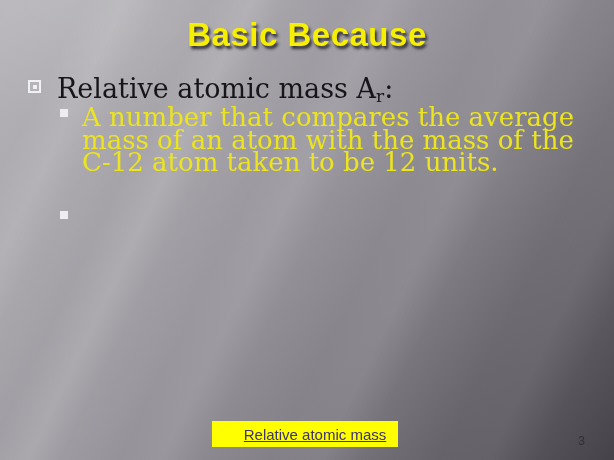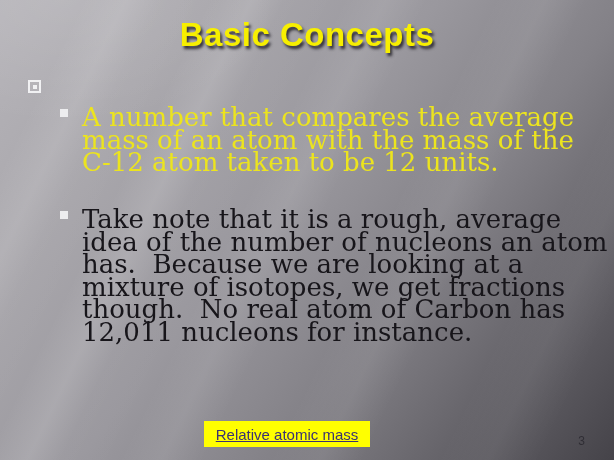--- a/index.html
+++ b/index.html
@@ -62,55 +62,50 @@
   .sub-marker.m2 { top: 211px; }
   .sub-text {
     position: absolute; left: 78px; margin: 4px;
     font-family: "DejaVu Serif", serif;
     font-size: 26px; line-height: 22.5px;
     white-space: pre;
   }
   .sub-text.yellow { top: 102px; color: #ece41e; }
   .sub-text.dark   { top: 204px; color: #17151a; }
   .footer-link {
-    position: absolute; left: 204px; top: 421px;
+    position: absolute; left: 212px; top: 421px;
     width: 166px; height: 26px;
     background: #ffff00;
     display: flex; align-items: center; justify-content: center;
     font-family: "Liberation Sans", sans-serif;
     font-size: 15px; color: #3b3273;
-    text-decoration: underline; cursor: pointer;
+    text-decoration: underline; cursor: pointer; padding-left: 20px;
   }
   .page-num {
     position: absolute; right: 29px; bottom: 12px;
     font-family: "Liberation Sans", sans-serif;
     font-size: 12px; color: #302e35;
   }
 </style>
 </head>
 <body>
 
 <div class="slide">
   <div class="streaks"></div>
 
-  <div class="title">Basic Concepts</div>
+  <div class="title">Basic Because</div>
 
   <span class="l1-marker">
     <span class="l1-marker-inner"></span>
   </span>
+  <div class="l1-text"><span>Relative atomic mass A</span><sub>r</sub><span>:</span></div>
 
   <span class="sub-marker m1"></span>
   <p class="sub-text yellow">A number that compares the average
 mass of an atom with the mass of the
 C-12 atom taken to be 12 units.</p>
 
   <span class="sub-marker m2"></span>
-  <p class="sub-text dark">Take note that it is a rough, average
-idea of the number of nucleons an atom
-has.  Because we are looking at a
-mixture of isotopes, we get fractions
-though.  No real atom of Carbon has
-12,011 nucleons for instance.</p>
 
   <a class="footer-link">Relative atomic mass</a>
 
   <div class="page-num">3</div>
 </div>
 
 </body></html>

